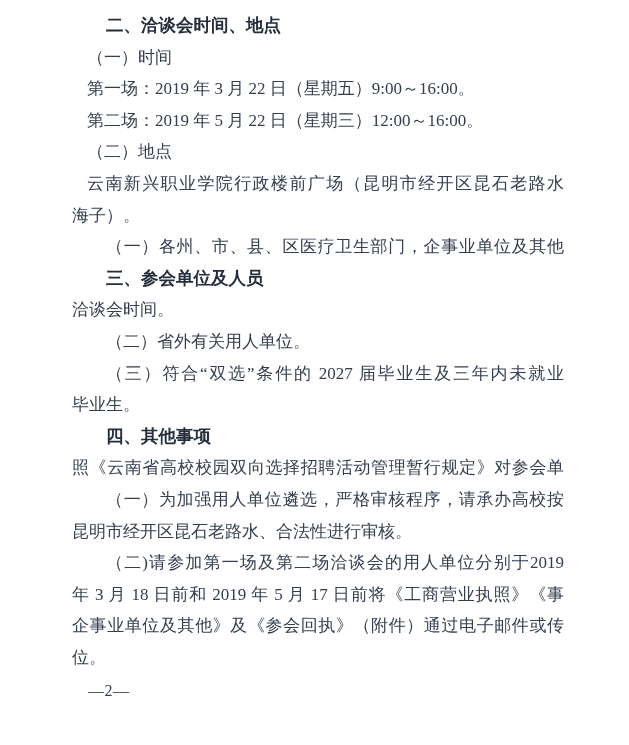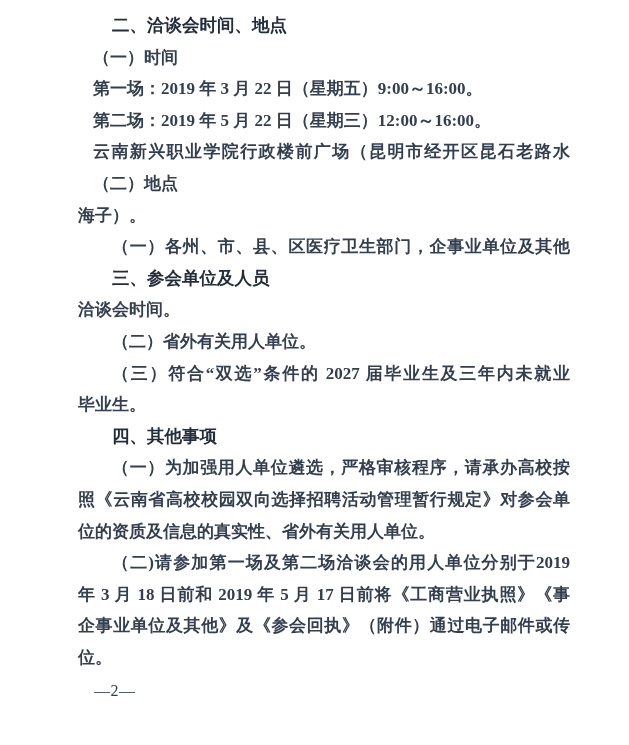--- a/index.html
+++ b/index.html
@@ -4,29 +4,29 @@
 <style>
   html,body{margin:0;padding:0;background:#ffffff;}
   .page{
     position:relative;
     width:629px;height:745px;
     background:#ffffff;
     overflow:hidden;
   }
   .doc{
     position:absolute;
-    left:78px;top:10px;
+    left:72px;top:10px;
     width:492px;
     font-family:"Liberation Serif","DejaVu Serif",serif;
     font-size:17px;
     line-height:31.6px;
     color:#333e4f;
     text-align:left;
   }
-  .line{min-height:31.6px;font-weight:bold;}
+  .line{min-height:31.6px;}
   .indent1{padding-left:15px;}
   .indent2{padding-left:34px;}
   .fill{
     text-align:justify;
     text-align-last:justify;
     text-justify:inter-ideograph;
     overflow:hidden;
     max-height:31.6px;
   }
   .heading{
@@ -46,35 +46,35 @@
 </head>
 <body>
 
 <div class="page">
   <div class="doc">
 
     <div class="line heading indent2">二、洽谈会时间、地点</div>
     <div class="line indent1">（一）时间</div>
     <div class="line indent1">第一场：2019 年 3 月 22 日（星期五）9:00～16:00。</div>
     <div class="line indent1">第二场：2019 年 5 月 22 日（星期三）12:00～16:00。</div>
+    <div class="line indent1">（二）地点</div>
     <div class="line indent1 fill">云南新兴职业学院行政楼前广场（昆明市经开区昆石老路水</div>
-    <div class="line indent1">（二）地点</div>
     <div class="line">海子）。</div>
 
     <div class="line indent2 fill">（一）各州、市、县、区医疗卫生部门，企事业单位及其他</div>
     <div class="line heading indent2">三、参会单位及人员</div>
     <div class="line">洽谈会时间。</div>
     <div class="line indent2">（二）省外有关用人单位。</div>
     <div class="line indent2 fill">（三）符合“双选”条件的 2027 届毕业生及三年内未就业</div>
     <div class="line">毕业生。</div>
 
     <div class="line heading indent2">四、其他事项</div>
+    <div class="line fill">照《云南省高校校园双向选择招聘活动管理暂行规定》对参会单</div>
     <div class="line indent2 fill">（一）为加强用人单位遴选，严格审核程序，请承办高校按</div>
-    <div class="line fill">照《云南省高校校园双向选择招聘活动管理暂行规定》对参会单</div>
-    <div class="line">位的资质及信息的真实性、省外有关用人单位。</div>
+    <div class="line">昆明市经开区昆石老路水、合法性进行审核。</div>
     <div class="line indent2 fill">（二)请参加第一场及第二场洽谈会的用人单位分别于2019</div>
     <div class="line fill">年 3 月 18 日前和 2019 年 5 月 17 日前将《工商营业执照》《事</div>
     <div class="line fill">企事业单位及其他》及《参会回执》（附件）通过电子邮件或传真</div>
     <div class="line">位。</div>
 
     <div class="page-num">—2—</div>
   </div>
 </div>
 
 </body></html>

